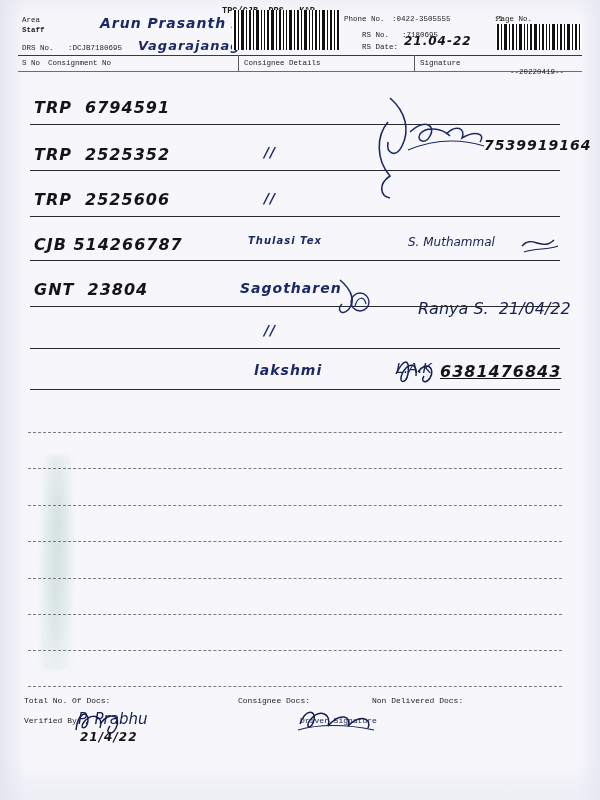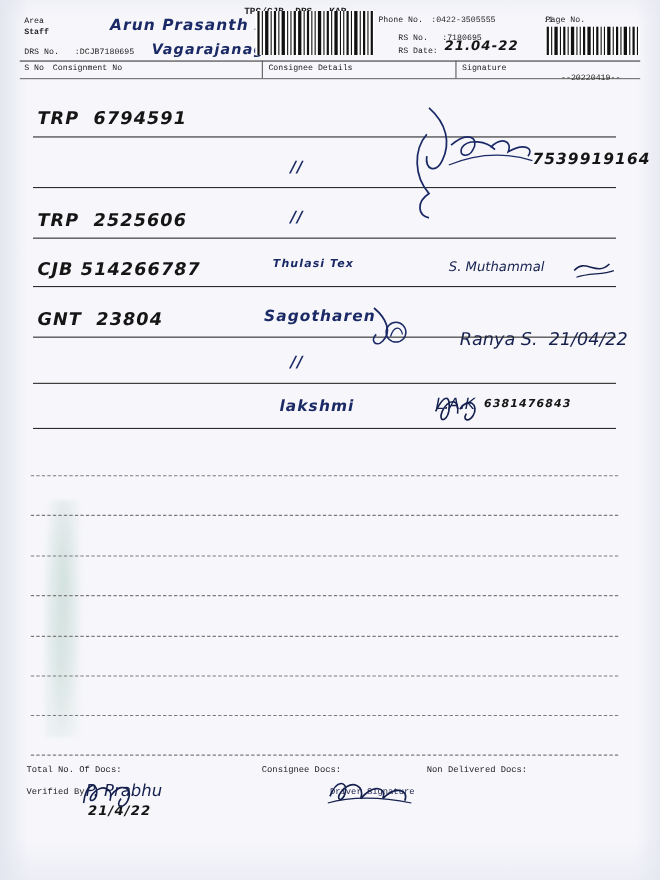--- a/index.html
+++ b/index.html
@@ -208,20 +208,21 @@
 
   <div class="vline" style="left:238px; top:55px; height:16px;"></div>
   <div class="vline" style="left:414px; top:55px; height:16px;"></div>
 
   <div class="rule thin" style="left:18px; top:71px; width:564px;"></div>
   <div class="hdr" style="left:510px; top:68px;">--20220419--</div>
 
   <div class="hw hw-ink hw-dark" style="left:34px; top:98px; font-size:16px;">TRP  6794591</div>
   <div class="row-line" style="left:30px; top:124px; width:530px;"></div>
 
+  <div class="hw hw-ink hw-dark" style="left:34px; top:145px; font-size:16px;">TRP  2525352</div>
   <div class="hw hw-ink hw-blue" style="left:264px; top:144px; font-size:14px;">//</div>
   <div class="row-line" style="left:30px; top:170px; width:530px;"></div>
 
   <div class="hw hw-ink hw-dark" style="left:34px; top:190px; font-size:16px;">TRP  2525606</div>
   <div class="hw hw-ink hw-blue" style="left:264px; top:190px; font-size:14px;">//</div>
   <div class="row-line" style="left:30px; top:216px; width:530px;"></div>
 
   <div class="hw hw-ink hw-dark" style="left:34px; top:235px; font-size:16px;">CJB 514266787</div>
   <div class="hw hw-ink hw-blue" style="left:248px; top:235px; font-size:10px;">Thulasi Tex</div>
   <div class="sig" style="left:408px; top:235px; font-size:12px;">S. Muthammal</div>
@@ -230,21 +231,21 @@
   <div class="hw hw-ink hw-dark" style="left:34px; top:280px; font-size:16px;">GNT  23804</div>
   <div class="hw hw-ink hw-blue" style="left:240px; top:280px; font-size:14px;">Sagotharen</div>
   <div class="sig" style="left:418px; top:299px; font-size:16px;">Ranya S.  21/04/22</div>
   <div class="row-line" style="left:30px; top:306px; width:530px;"></div>
 
   <div class="hw hw-ink hw-blue" style="left:264px; top:322px; font-size:14px;">//</div>
   <div class="row-line" style="left:30px; top:348px; width:530px;"></div>
 
   <div class="hw hw-ink hw-blue" style="left:254px; top:362px; font-size:14px;">lakshmi</div>
   <div class="sig" style="left:396px; top:360px; font-size:14px;">L.A.K</div>
-  <div class="hw hw-ink hw-dark" style="left:440px; top:362px; font-size:10px;">6381476843</div>
+  <div class="hw hw-ink hw-dark" style="left:440px; top:362px; font-size:16px;text-decoration:underline;">6381476843</div>
   <div class="row-line" style="left:30px; top:389px; width:530px;"></div>
 
   <div class="hw hw-ink hw-dark" style="left:484px; top:137px; font-size:14px;">7539919164</div>
 
   <svg style="position:absolute; left:380px; top:96px; width:160px; height:80px;">
     <path d="M10,2 C26,16 30,34 22,50 C16,62 6,58 8,46" fill="none" stroke="#1b2a66" stroke-width="1.6"></path>
     <path d="M30,36 C46,22 56,30 50,40 C46,48 36,46 40,38 C46,30 62,32 70,40" fill="none" stroke="#1b2a66" stroke-width="1.5"></path>
     <path d="M66,38 C76,28 86,32 82,42 C96,34 106,38 100,46" fill="none" stroke="#1b2a66" stroke-width="1.5"></path>
     <path d="M28,54 C52,44 78,42 104,50" fill="none" stroke="#1b2a66" stroke-width="1.2"></path>
   </svg>
@@ -273,21 +274,21 @@
   <div class="dashrule" style="left:28px; top:468px; width:534px;"></div>
   <div class="dashrule" style="left:28px; top:505px; width:534px;"></div>
   <div class="dashrule" style="left:28px; top:541px; width:534px;"></div>
   <div class="dashrule" style="left:28px; top:578px; width:534px;"></div>
   <div class="dashrule" style="left:28px; top:614px; width:534px;"></div>
   <div class="dashrule" style="left:28px; top:650px; width:534px;"></div>
   <div class="dashrule" style="left:28px; top:686px; width:534px;"></div>
 
   <div class="hdr sz8" style="left:24px; top:696px;">Total No. Of Docs:</div>
   <div class="hdr sz8" style="left:238px; top:696px;">Consignee Docs:</div>
-  <div class="hdr sz8" style="left:372px; top:696px;margin-left:16px;">Non Delivered Docs:</div>
+  <div class="hdr sz8" style="left:372px; top:696px;">Non Delivered Docs:</div>
 
   <div class="hdr sz8" style="left:24px; top:716px;">Verified By</div>
   <div class="sig" style="left:78px; top:710px; font-size:15px;">P. Prabhu</div>
   <div class="hw hw-ink hw-dark" style="left:80px; top:730px; font-size:12px;">21/4/22</div>
 
   <svg style="position:absolute; left:70px; top:706px; width:70px; height:32px;">
     <path d="M6,24 C8,6 18,4 18,14 C18,24 8,24 14,16 C22,6 34,10 30,22" fill="none" stroke="#15204f" stroke-width="1.5"></path>
     <path d="M30,18 C40,4 52,10 46,22 C42,30 34,28 40,20" fill="none" stroke="#15204f" stroke-width="1.5"></path>
   </svg>
 

